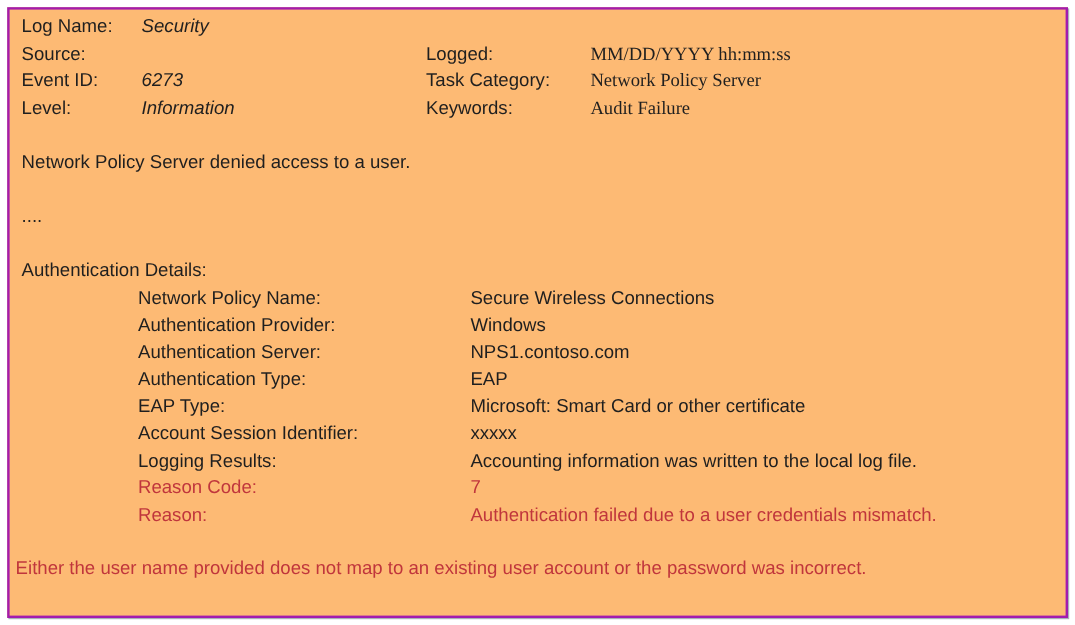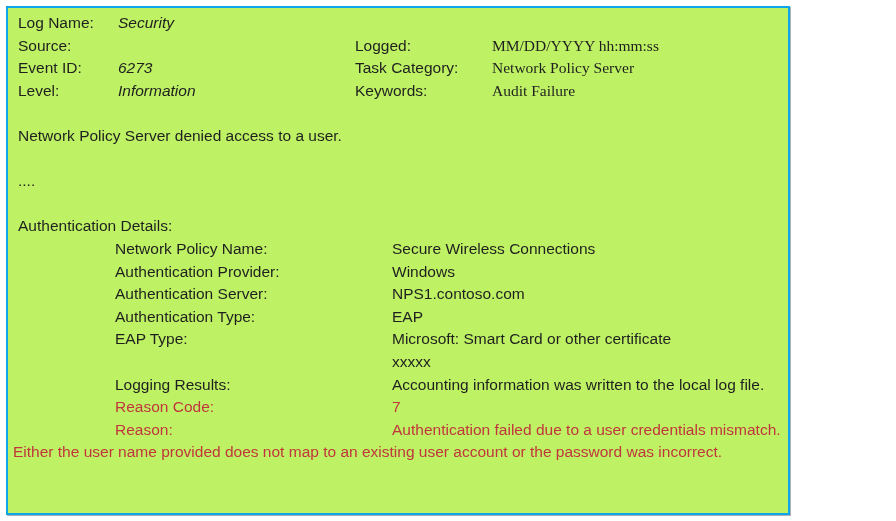--- a/index.html
+++ b/index.html
@@ -7,25 +7,25 @@
     padding: 0;
     background: #ffffff;
     width: 896px;
     height: 521px;
     overflow: hidden;
   }
   .slide {
     position: absolute;
     left: 6px;
     top: 6px;
-    width: 784px;
+    width: 884px;
     height: 509px;
     box-sizing: border-box;
-    border: 2px solid #0ea5e9;
-    background: #bef264;
+    border: 2px solid #a21caf;
+    background: #fdba74;
     box-shadow: 1px 1px 0 #aab0b9;
   }
   .content {
     position: absolute;
     left: 0;
     top: 4px;
     right: 0;
     font-family: "Liberation Sans", sans-serif;
     font-size: 15.5px;
     color: #1f1f1f;
@@ -43,21 +43,21 @@
   
   .cA { left: 10px;  }   
   .cB { left: 110px; font-style: italic; }   
   .cC { left: 347px; }   
   .cD { left: 484px; font-family: Liberation Serif, serif; }   
   
   .dL { left: 107px; }   
   .dV { left: 384px; }   
   .cF { left: 5px;   }   
   .line[data-red="true"] span { color: #c0363c; }
-  .red-text { color: #c0363c; }
+  .red-text { color: #c0363c; margin-top: 22px; }
 </style>
 </head>
 <body>
 
 <div class="slide">
   <div class="content">
 
     <div class="line">
       <span class="cA">Log Name:</span>
       <span class="cB">Security</span>
@@ -112,20 +112,21 @@
     </div>
     <div class="line" data-red="false">
       <span class="dL">Authentication Type:</span>
       <span class="dV">EAP</span>
     </div>
     <div class="line" data-red="false">
       <span class="dL">EAP Type:</span>
       <span class="dV">Microsoft: Smart Card or other certificate</span>
     </div>
     <div class="line" data-red="false">
+      <span class="dL">Account Session Identifier:</span>
       <span class="dV">xxxxx</span>
     </div>
     <div class="line" data-red="false">
       <span class="dL">Logging Results:</span>
       <span class="dV">Accounting information was written to the local log file.</span>
     </div>
     <div class="line" data-red="true">
       <span class="dL">Reason Code:</span>
       <span class="dV">7</span>
     </div>

